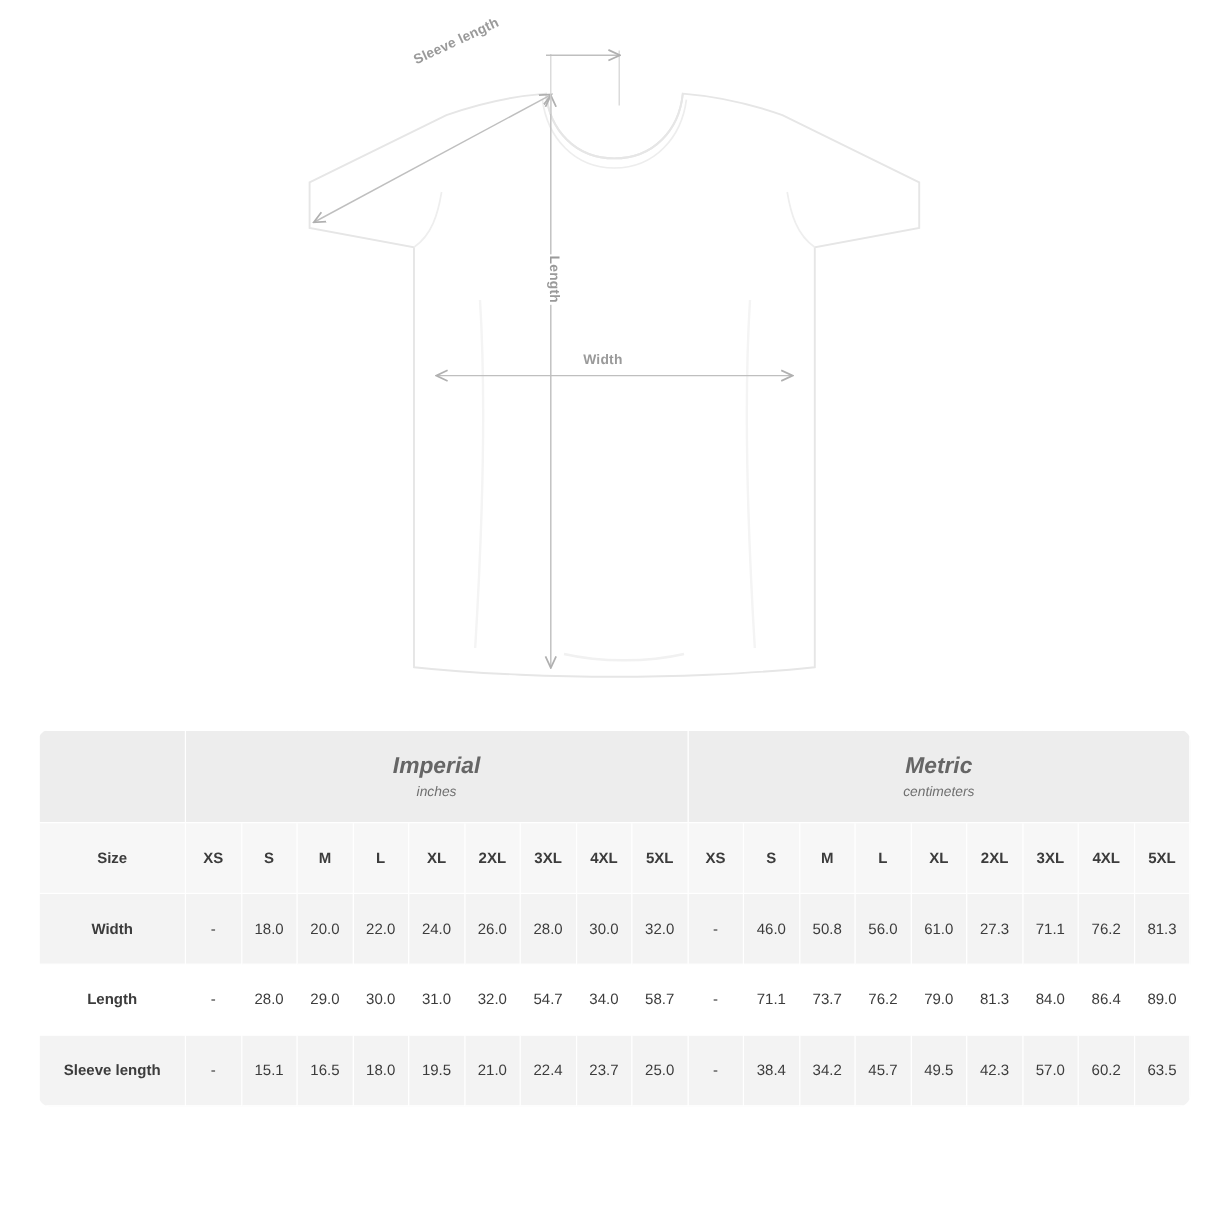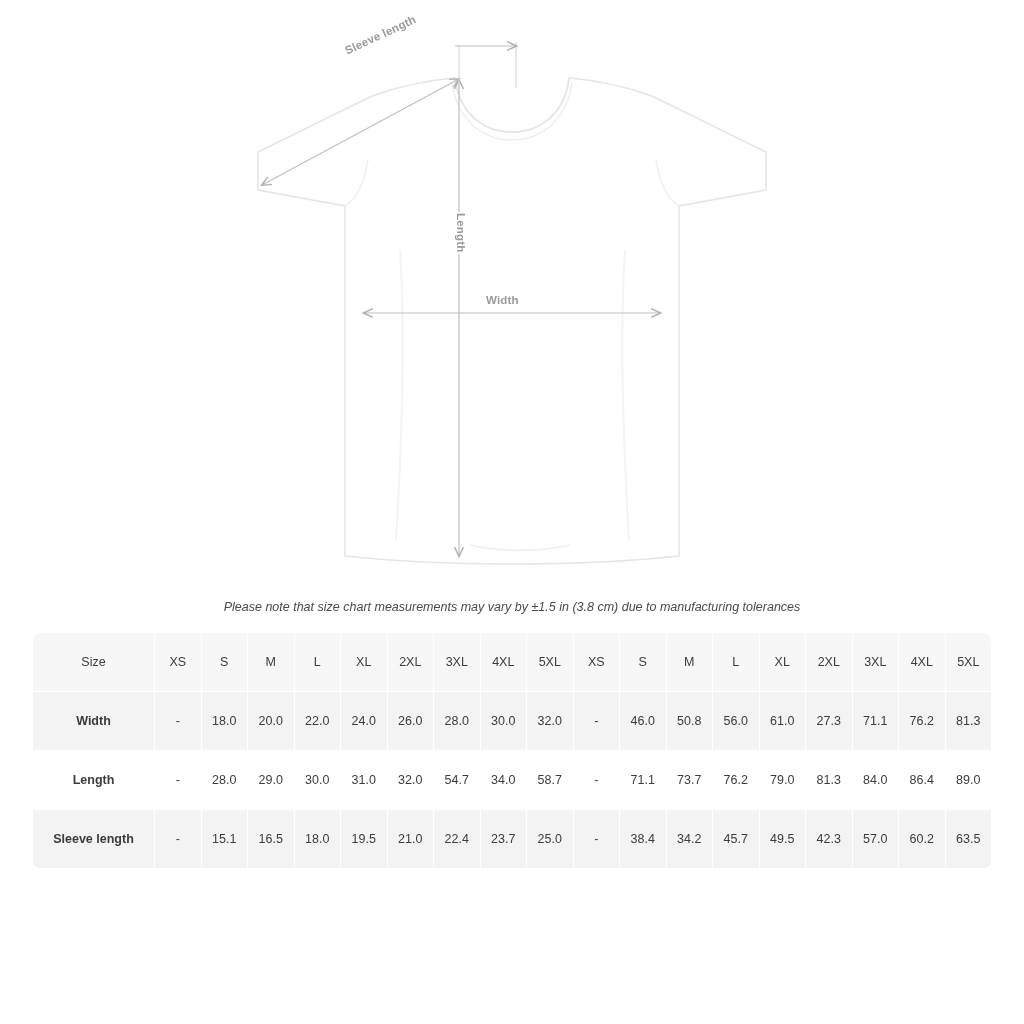--- a/index.html
+++ b/index.html
@@ -101,21 +101,21 @@
   }
   .unit-sub {
     font-size: 11.5px;
     font-style: italic;
     color: #6f6f6f;
     margin-top: 3px;
   }
   .hdr-row td {
     background: #f7f7f7;
     height: 58px;
-    font-weight: normal;
+    font-weight: bold;
     font-size: 12.5px;
     color: #3a3a3a;
   }
   .hdr-row td.rowlabel-head {
     background: #f7f7f7;
   }
   .data-row td {
     height: 58px;
   }
   .data-row.odd td { background: #f3f3f3; }
@@ -180,21 +180,20 @@
     <line x1="516" y1="42" x2="516" y2="88" stroke="#d2d2d2" stroke-width="1"></line>
     <line x1="455" y1="46" x2="516" y2="46" stroke="#bfbfbf" stroke-width="1.2" marker-end="url(#arrHead)"></line>
   </svg>
 
   <div class="dim-label sleeve">Sleeve length</div>
   <div class="dim-label length">Length</div>
   <div class="dim-label width">Width</div>
 </div>
 
 <div class="titles">
-  <div class="chart-note">Please note that size chart measurements may vary by ±1.5 in (3.8 cm) due to manufacturing tolerances</div>
 </div>
 
 <div class="table-wrap">
   <table class="size-table">
     <colgroup>
       <col class="col-label">
       <col class="col-val">
         <col class="col-val">
         <col class="col-val">
         <col class="col-val">
@@ -207,20 +206,31 @@
         <col class="col-val">
         <col class="col-val">
         <col class="col-val">
         <col class="col-val">
       <col class="col-val">
         <col class="col-val">
         <col class="col-val">
         <col class="col-val">
     </colgroup>
     <tbody>
+      <tr class="unit-row">
+        <td></td>
+        <td colspan="9">
+          <div class="unit-name">Imperial</div>
+          <div class="unit-sub">inches</div>
+        </td>
+        <td colspan="9">
+          <div class="unit-name">Metric</div>
+          <div class="unit-sub">centimeters</div>
+        </td>
+      </tr>
 
       <tr class="hdr-row">
         <td class="rowlabel-head">Size</td>
         <td>XS</td>
         <td>S</td>
         <td>M</td>
         <td>L</td>
         <td>XL</td>
         <td>2XL</td>
         <td>3XL</td>

